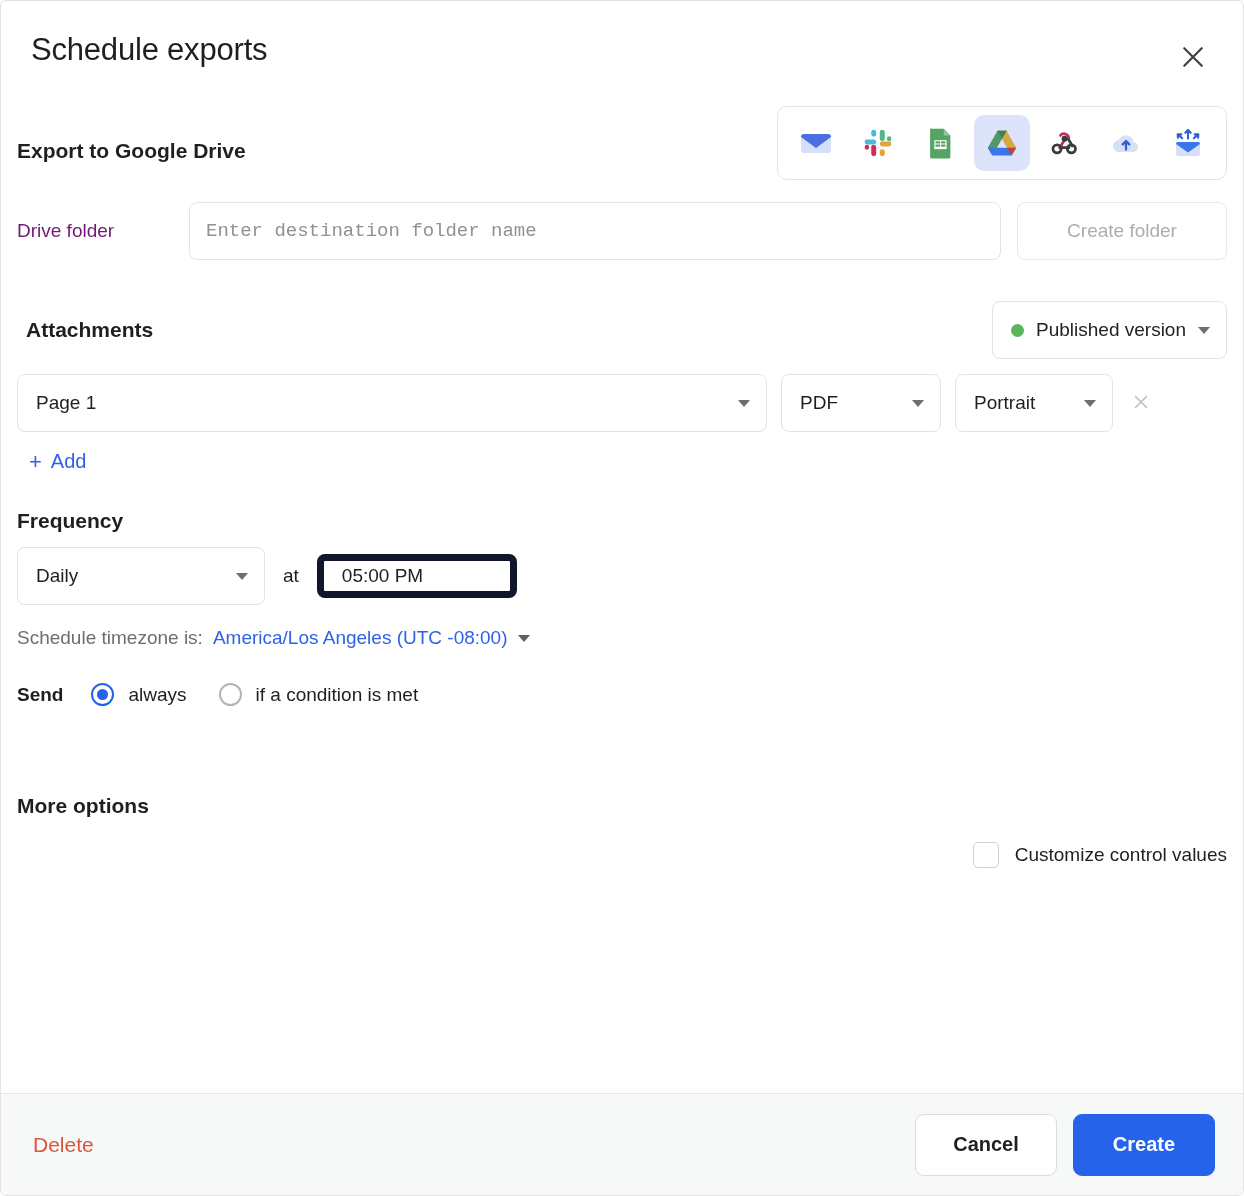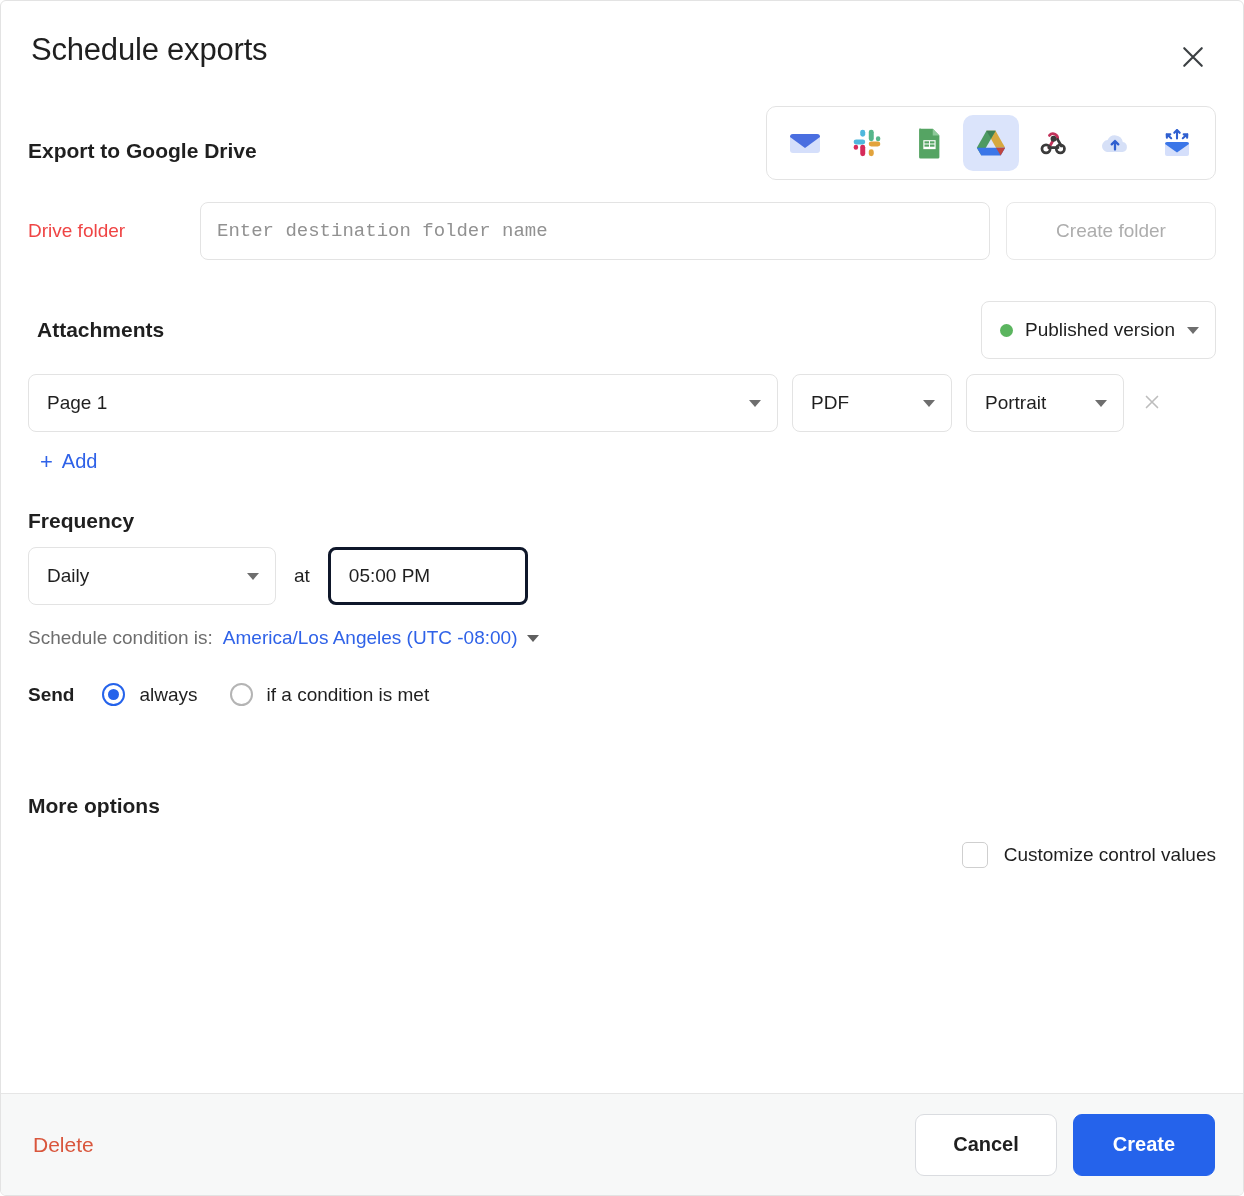--- a/index.html
+++ b/index.html
@@ -42,21 +42,21 @@
     cursor: pointer;
     border-radius: 50%;
     background: transparent;
     border: none;
   }
   .close-btn svg { display: block; }
 
   
   .body {
     flex: 1 1 auto;
-    padding: 0 27px;
+    padding: 0 16px;
     position: relative;
   }
   .section-title {
     font-size: 21px;
     font-weight: 700;
     color: #1f1f1f;
     margin: 0;
   }
 
   
@@ -92,21 +92,21 @@
   }
 
   
   .field-row {
     display: flex;
     align-items: center;
     margin-top: 6px;
   }
   .field-label {
     font-size: 19px;
-    color: #ef4444;
+    color: #701a75;
     width: 172px;
     flex: 0 0 auto;
   }
   .text-input {
     flex: 1 1 auto;
     height: 58px;
     border: 1px solid #e3e3e3;
     border-radius: 8px;
     background: #fff;
     font-family: Liberation Mono, monospace;
@@ -217,22 +217,22 @@
   .freq-row {
     display: flex;
     align-items: center;
     margin-top: 14px;
     gap: 18px;
   }
   .select-freq { width: 248px; }
   .select-cadence { width: 258px; }
   .at-label { font-size: 19px; color: #1f1f1f; }
   .time-input {
-    width: 200px; height: 58px;
-    border: 3px solid #0f172a;
+    width: 200px; height: 44px;
+    border: 7px solid #0f172a;
     border-radius: 8px;
     background: #fff;
     font-family: inherit;
     font-size: 19px;
     color: #1f1f1f;
     padding: 0 18px;
     outline: none;
   }
 
   .tz-row {
@@ -513,21 +513,21 @@
     <div class="freq-row">
       <div class="select-box select-freq">
         <span>Daily</span>
         <span class="caret"></span>
       </div>
       <span class="at-label">at</span>
       <input class="time-input" type="text" value="05:00 PM" style="">
     </div>
 
     <div class="tz-row">
-      <span class="tz-static">Schedule condition is:</span>
+      <span class="tz-static">Schedule timezone is:</span>
       <span class="tz-value">America/Los Angeles (UTC -08:00)</span>
       <span class="caret-sm"></span>
     </div>
 
     
     <div class="send-row">
       <span class="send-label">Send</span>
       <label class="radio-item">
         <span class="radio checked"></span>
         <span class="radio-text">always</span>

